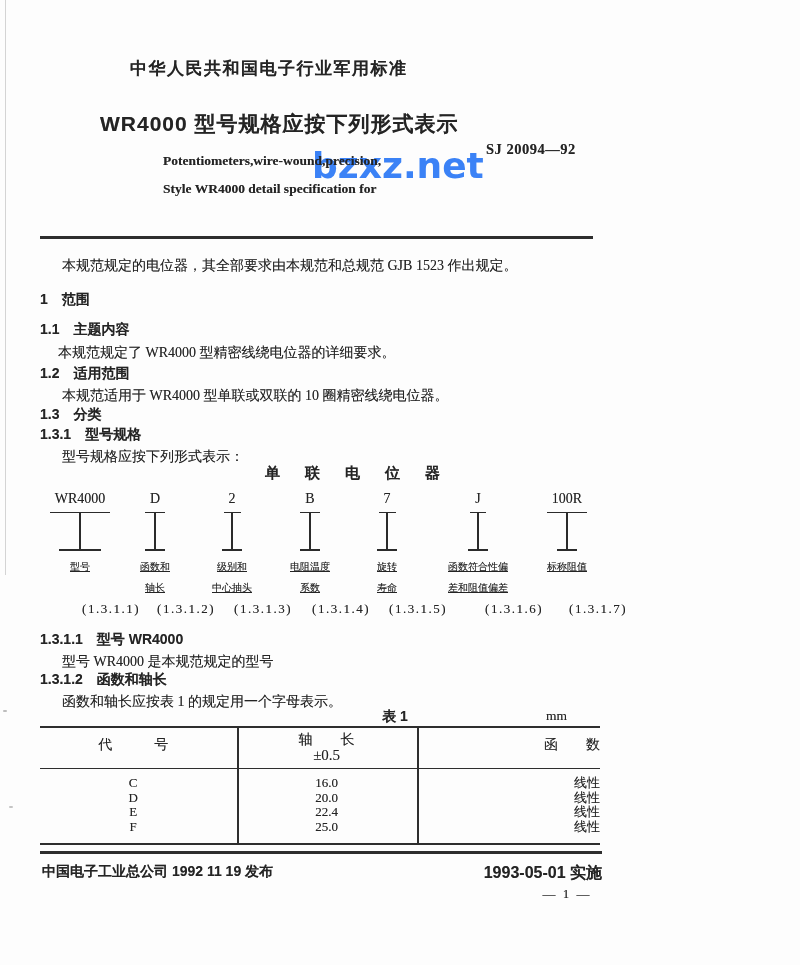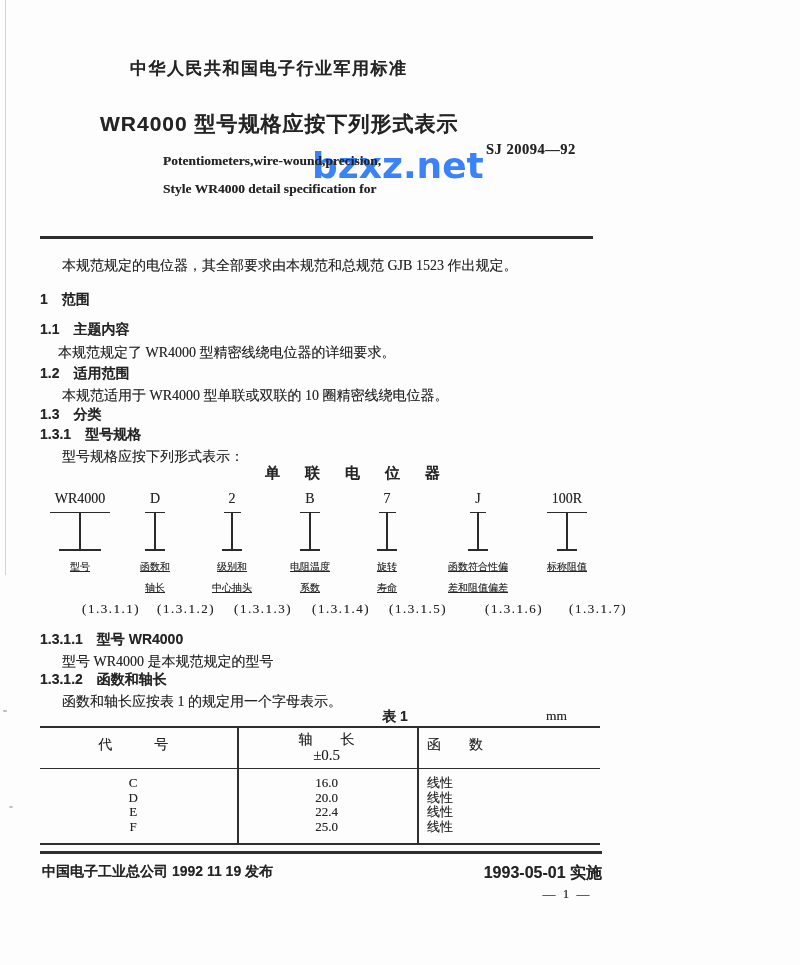--- a/index.html
+++ b/index.html
@@ -77,21 +77,21 @@
   .tbl-unit{left:546px;top:708px;font-size:13.5px;}
   
   .spec-table{position:absolute;left:40px;top:726px;width:560px;
     border-top:2.5px solid #2e2e2e;border-bottom:2.5px solid #2e2e2e;}
   .t-vline{position:absolute;top:0;bottom:0;width:1.5px;background:#2e2e2e;}
   .t-vline.v1{left:197px;} .t-vline.v2{left:377px;}
   .t-row{display:flex;}
   .t-header{border-bottom:1.5px solid #2e2e2e;height:40px;}
   .t-c1{width:197px;text-align:center;}
   .t-c2{width:212px;text-align:center;}
-  .t-c3{width:183px;text-align:left;}
+  .t-c3{width:183px;text-align:right;}
   .t-h{font-size:14px;padding-top:8px;}
   .t-h2a{font-size:14px;padding-top:4px;line-height:16px;}
   .t-h2b{font-size:15px;line-height:14px;}
   .t-body{padding:7px 0 9px;}
   .t-cell{font-size:13px;line-height:14.5px;}
   
   .foot-issued{left:42px;top:863px;font-size:14px;font-weight:bold;
     font-family:"Liberation Sans","DejaVu Sans",sans-serif;}
   .foot-effective{left:450px;top:863px;width:152px;text-align:right;
     font-size:16px;font-weight:bold;

